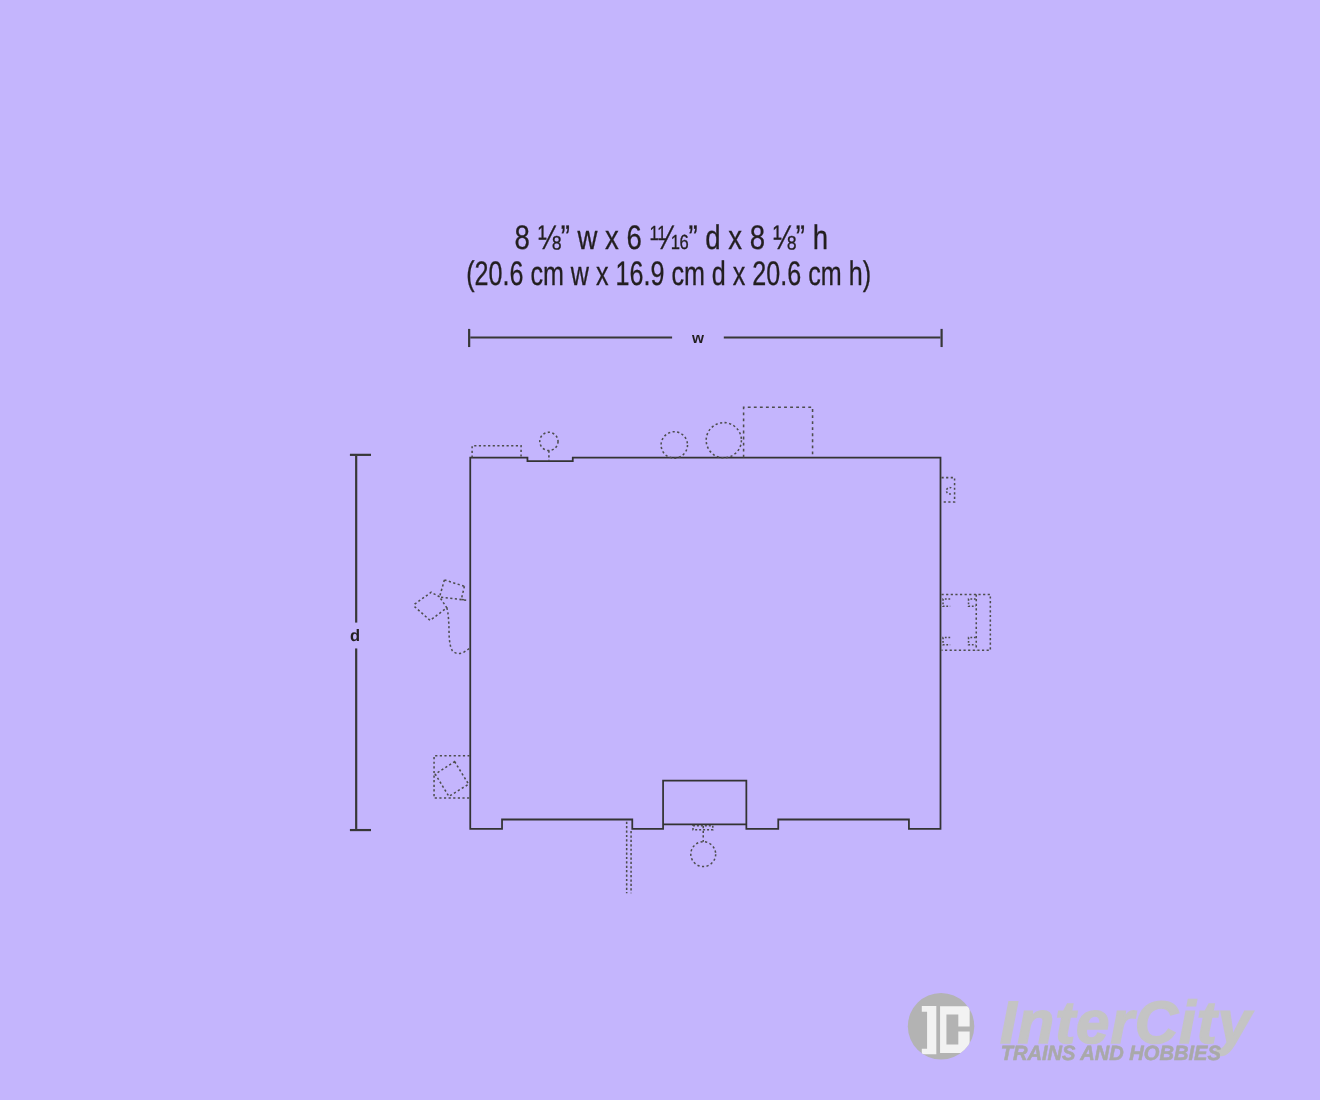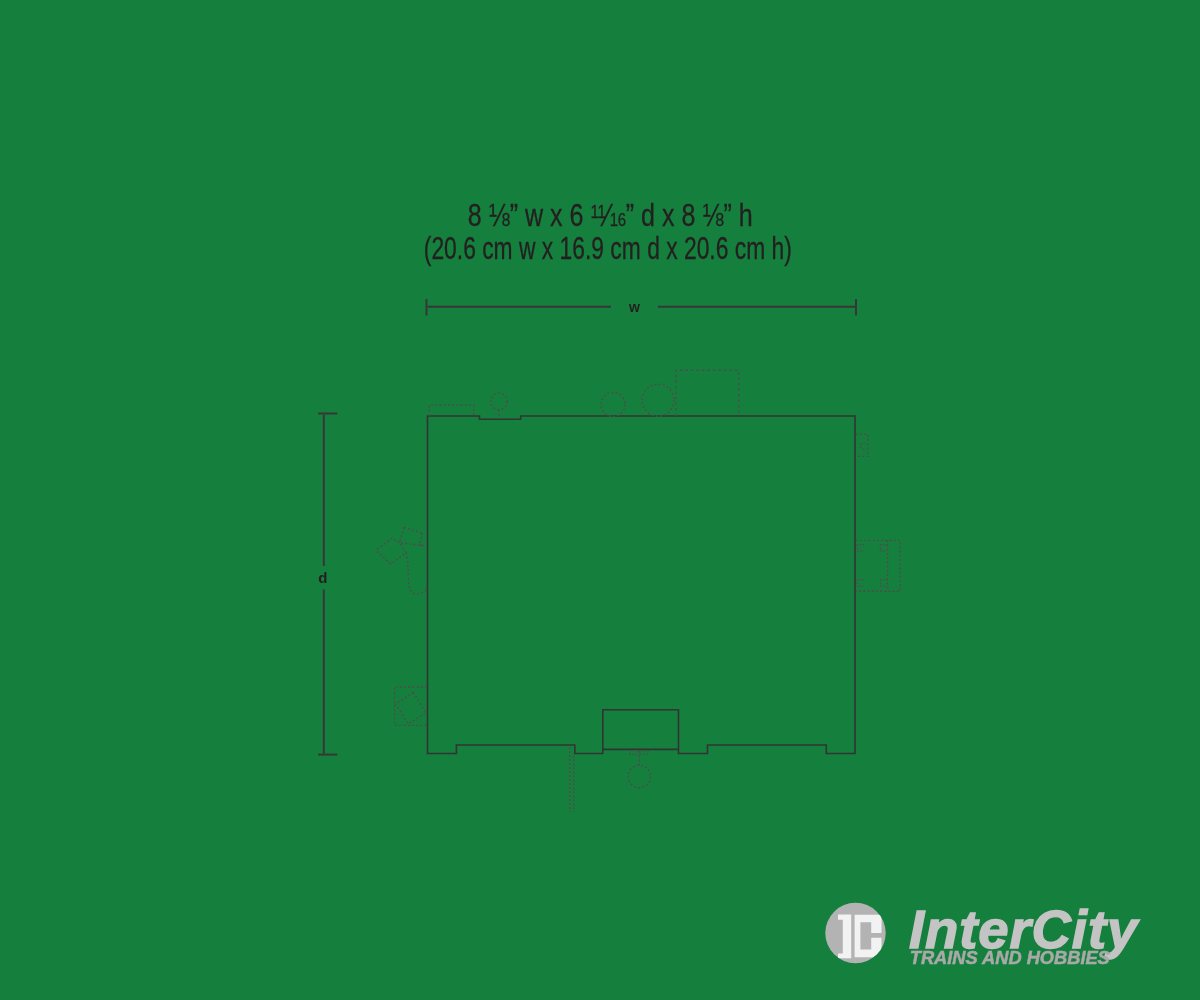--- a/index.html
+++ b/index.html
@@ -1,16 +1,16 @@
 <!DOCTYPE html>
 <html><head>
 <meta charset="utf-8">
 <style>
   html,body{margin:0;padding:0;background:#fff;}
-  #canvas{position:relative;width:1200px;height:1000px;background:#15803d;overflow:hidden;
+  #canvas{position:relative;width:1200px;height:1000px;background:#c4b5fd;overflow:hidden;
           font-family:"Liberation Sans",sans-serif;}
   .title{position:absolute;left:0;width:1217px;text-align:center;color:#231f20;-webkit-text-stroke:0.3px #231f20;
          line-height:1;white-space:nowrap;}
   .title .in{display:inline-block;transform-origin:50% 50%;}
   #t1{top:200px;font-size:31px;width:1219.6px;}
   #t2{top:233px;font-size:31px;width:1216px;}
   .fr sup{font-size:60%;position:relative;top:-0.02em;vertical-align:0.42em;letter-spacing:-0.02em;}
   .fr sub{font-size:60%;vertical-align:baseline;letter-spacing:-0.02em;}
   svg{position:absolute;left:0;top:0;}
 </style>

